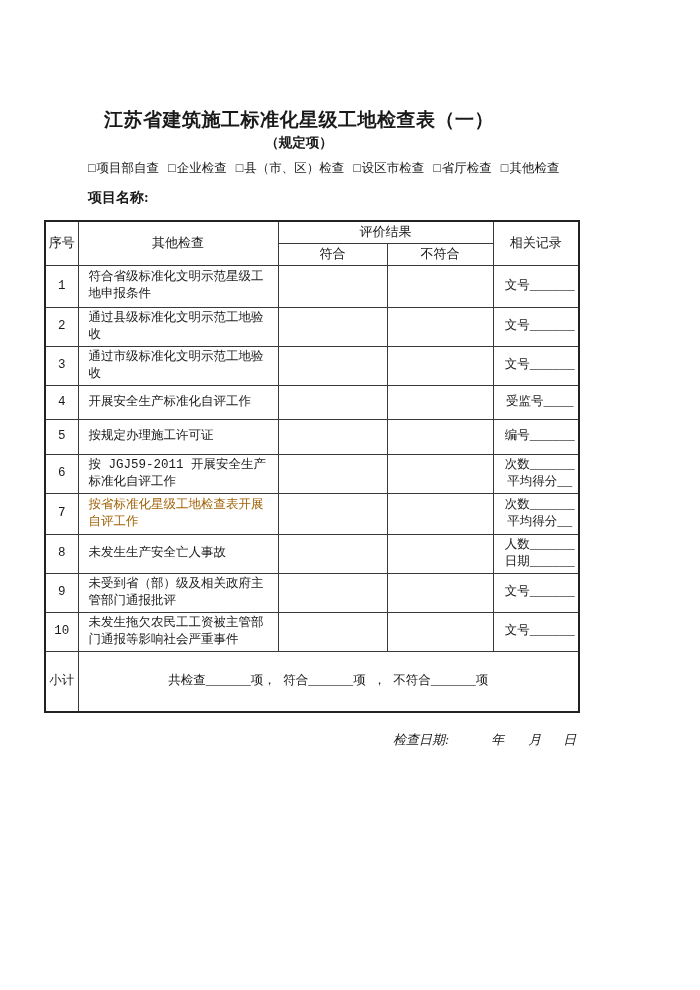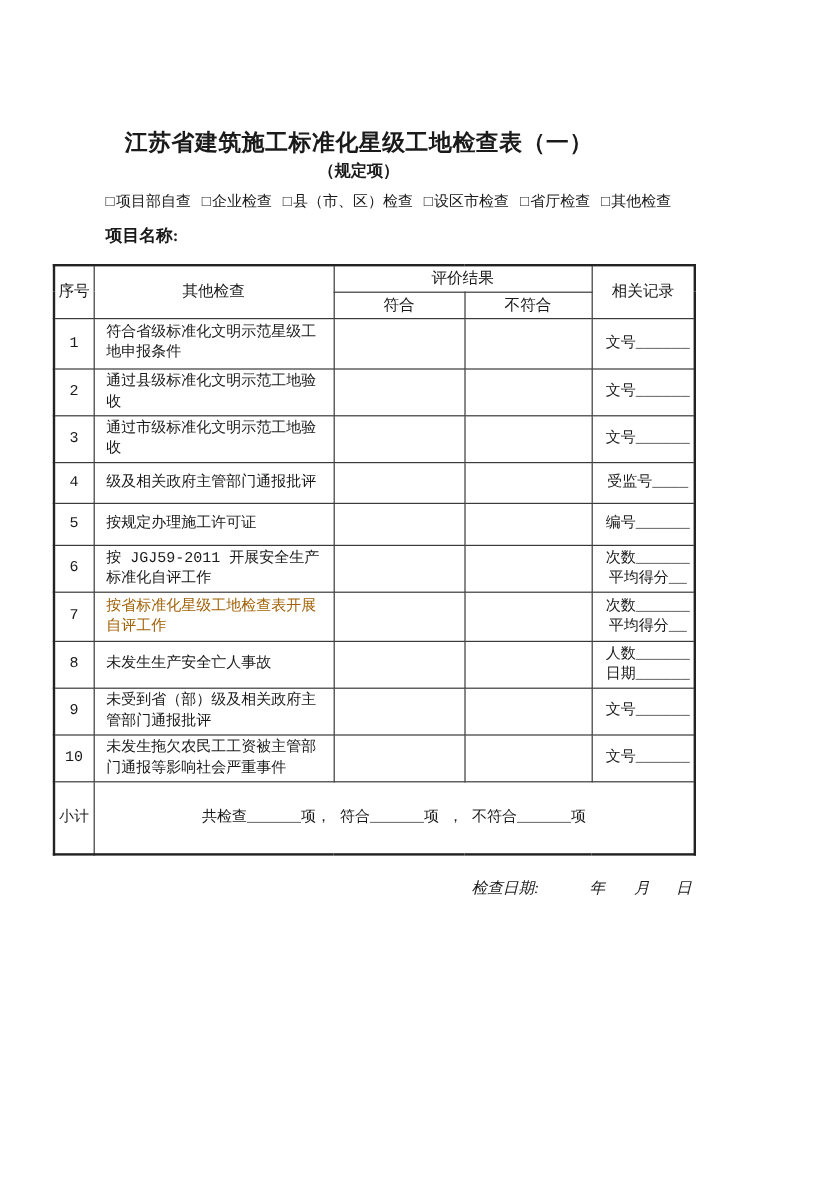--- a/index.html
+++ b/index.html
@@ -170,21 +170,21 @@
       <td class="item-cell">通过市级标准化文明示范工地验收</td>
       <td class="pass-cell"></td>
       <td class="fail-cell"></td>
       <td class="record-cell">
             <div>文号______</div>
             <div></div>
           </td>
     </tr>
     <tr style="height:34px">
       <td class="num-cell">4</td>
-      <td class="item-cell">级及相关政府主管部门通报批评</td>
+      <td class="item-cell">开展安全生产标准化自评工作</td>
       <td class="pass-cell"></td>
       <td class="fail-cell"></td>
       <td class="record-cell">
             <div>受监号____</div>
             <div></div>
           </td>
     </tr>
     <tr style="height:35px">
       <td class="num-cell">5</td>
       <td class="item-cell">按规定办理施工许可证</td>

